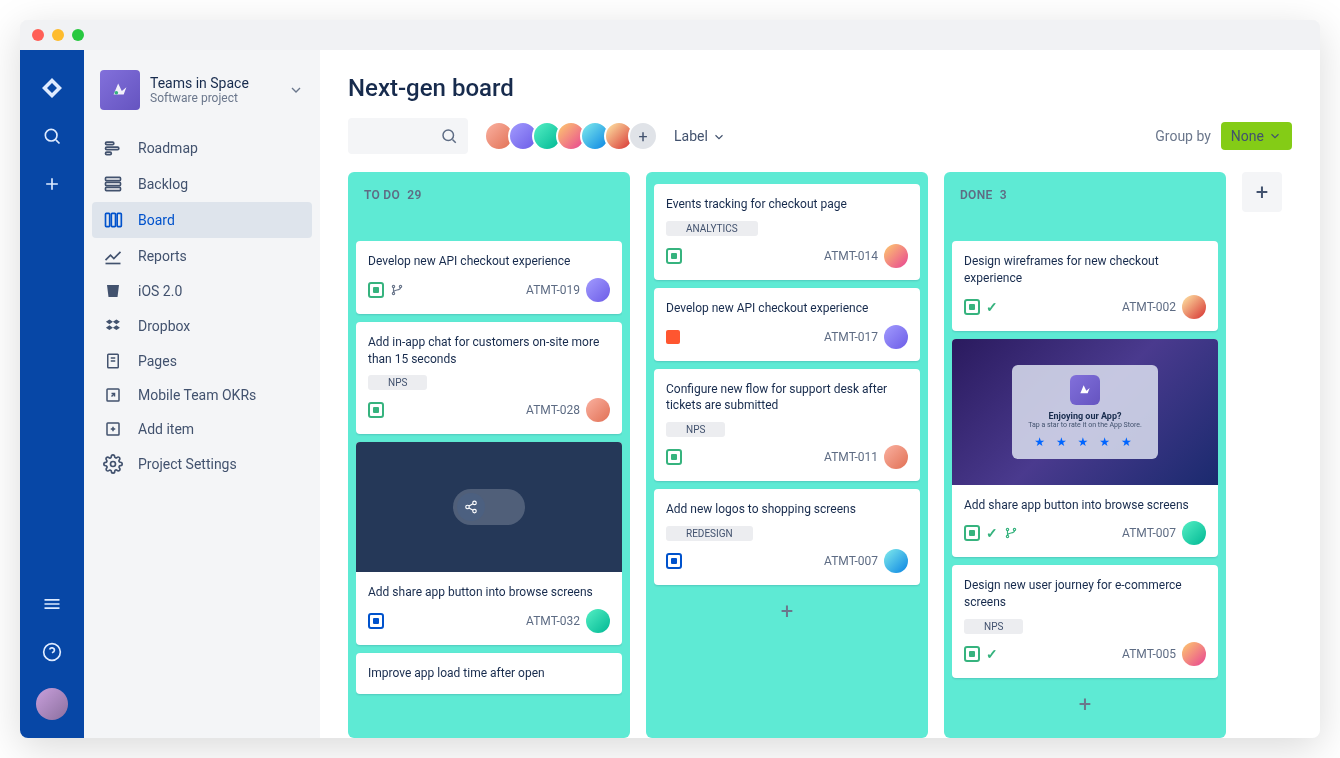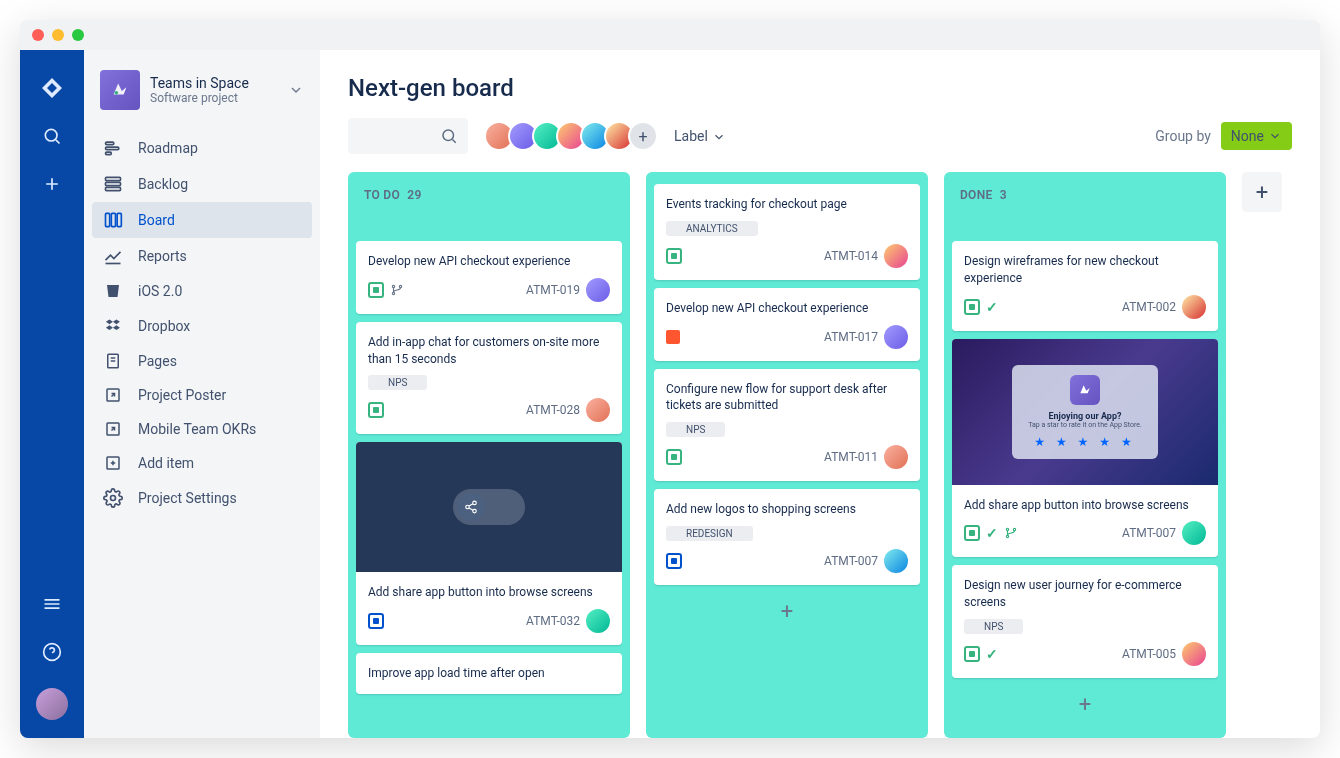--- a/index.html
+++ b/index.html
@@ -211,30 +211,20 @@
           <span>Pages</span>
         </li>
         <li class="nav-item">
           <span class="nav-icon">
               <svg width="18" height="18" viewBox="0 0 24 24" fill="none" stroke="currentColor" stroke-width="2">
                 <rect x="4" y="4" width="16" height="16" rx="1"></rect>
                 <polyline points="10 14 14 10"></polyline>
                 <polyline points="10 10 14 10 14 14"></polyline>
               </svg>
             </span>
-          <span>Project Poster</span>
-        </li>
-        <li class="nav-item">
-          <span class="nav-icon">
-              <svg width="18" height="18" viewBox="0 0 24 24" fill="none" stroke="currentColor" stroke-width="2">
-                <rect x="4" y="4" width="16" height="16" rx="1"></rect>
-                <polyline points="10 14 14 10"></polyline>
-                <polyline points="10 10 14 10 14 14"></polyline>
-              </svg>
-            </span>
           <span>Mobile Team OKRs</span>
         </li>
         <li class="nav-item">
           <span class="nav-icon">
               <svg width="18" height="18" viewBox="0 0 24 24" fill="none" stroke="currentColor" stroke-width="2">
                 <rect x="4" y="4" width="16" height="16" rx="1"></rect>
                 <line x1="12" y1="9" x2="12" y2="15"></line>
                 <line x1="9" y1="12" x2="15" y2="12"></line>
               </svg>
             </span>

